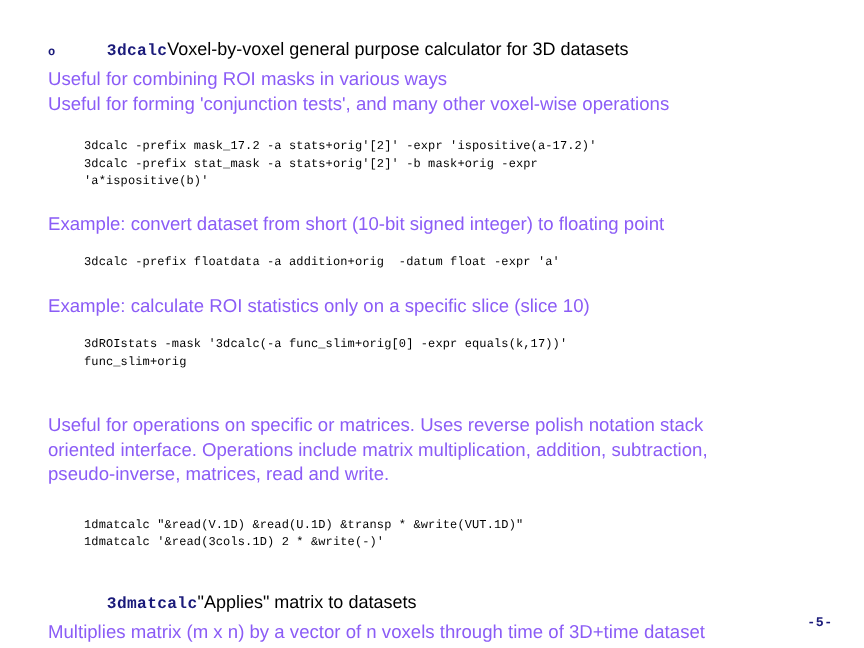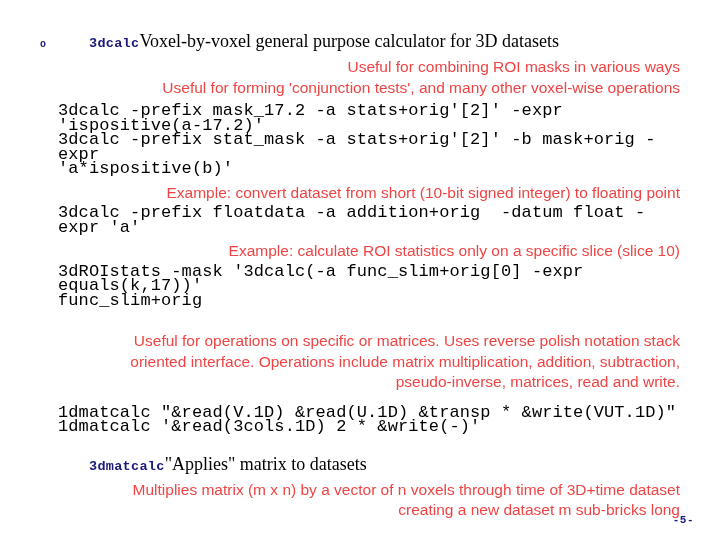--- a/index.html
+++ b/index.html
@@ -47,49 +47,48 @@
     font-family: "Liberation Mono", monospace;
     font-size: 13.5px;
     font-weight: bold;
     letter-spacing: 0.3px;
     white-space: pre;
     line-height: 19px;
     margin-left: 29px;
   }
   .term-desc {
     color: #000000;
-    font-family: Liberation Serif, serif;
-    font-size: 18px;
+    font-family: Liberation Sans, sans-serif;
+    font-size: 15px;
     line-height: 19px;
     white-space: pre;
   }
 
   
   .prose {
-    color: #ef4444;
+    color: #8b5cf6;
     font-family: "Liberation Sans", sans-serif;
     font-size: 15.5px;
     line-height: 20.5px;
     margin: 0;
     padding: 0;
     white-space: pre-wrap;
-    text-align: right;
   }
   .prose.wrap {
     padding-left: 26px;
     text-indent: -26px;
   }
 
   
   .code {
     color: #000000;
     font-family: "Liberation Mono", monospace;
-    font-size: 17px;
+    font-size: 10px;
     line-height: 14.5px;
-    margin: 0;
+    margin: 12px;
     padding: 0 0 0 18px;
     white-space: pre-wrap;
     letter-spacing: 0.1px;
   }
 
   .gap-xs { height: 3px; }
   .gap-sm { height: 6px; }
   .gap-md { height: 13px; }
   .gap-lg { height: 20px; }
 

